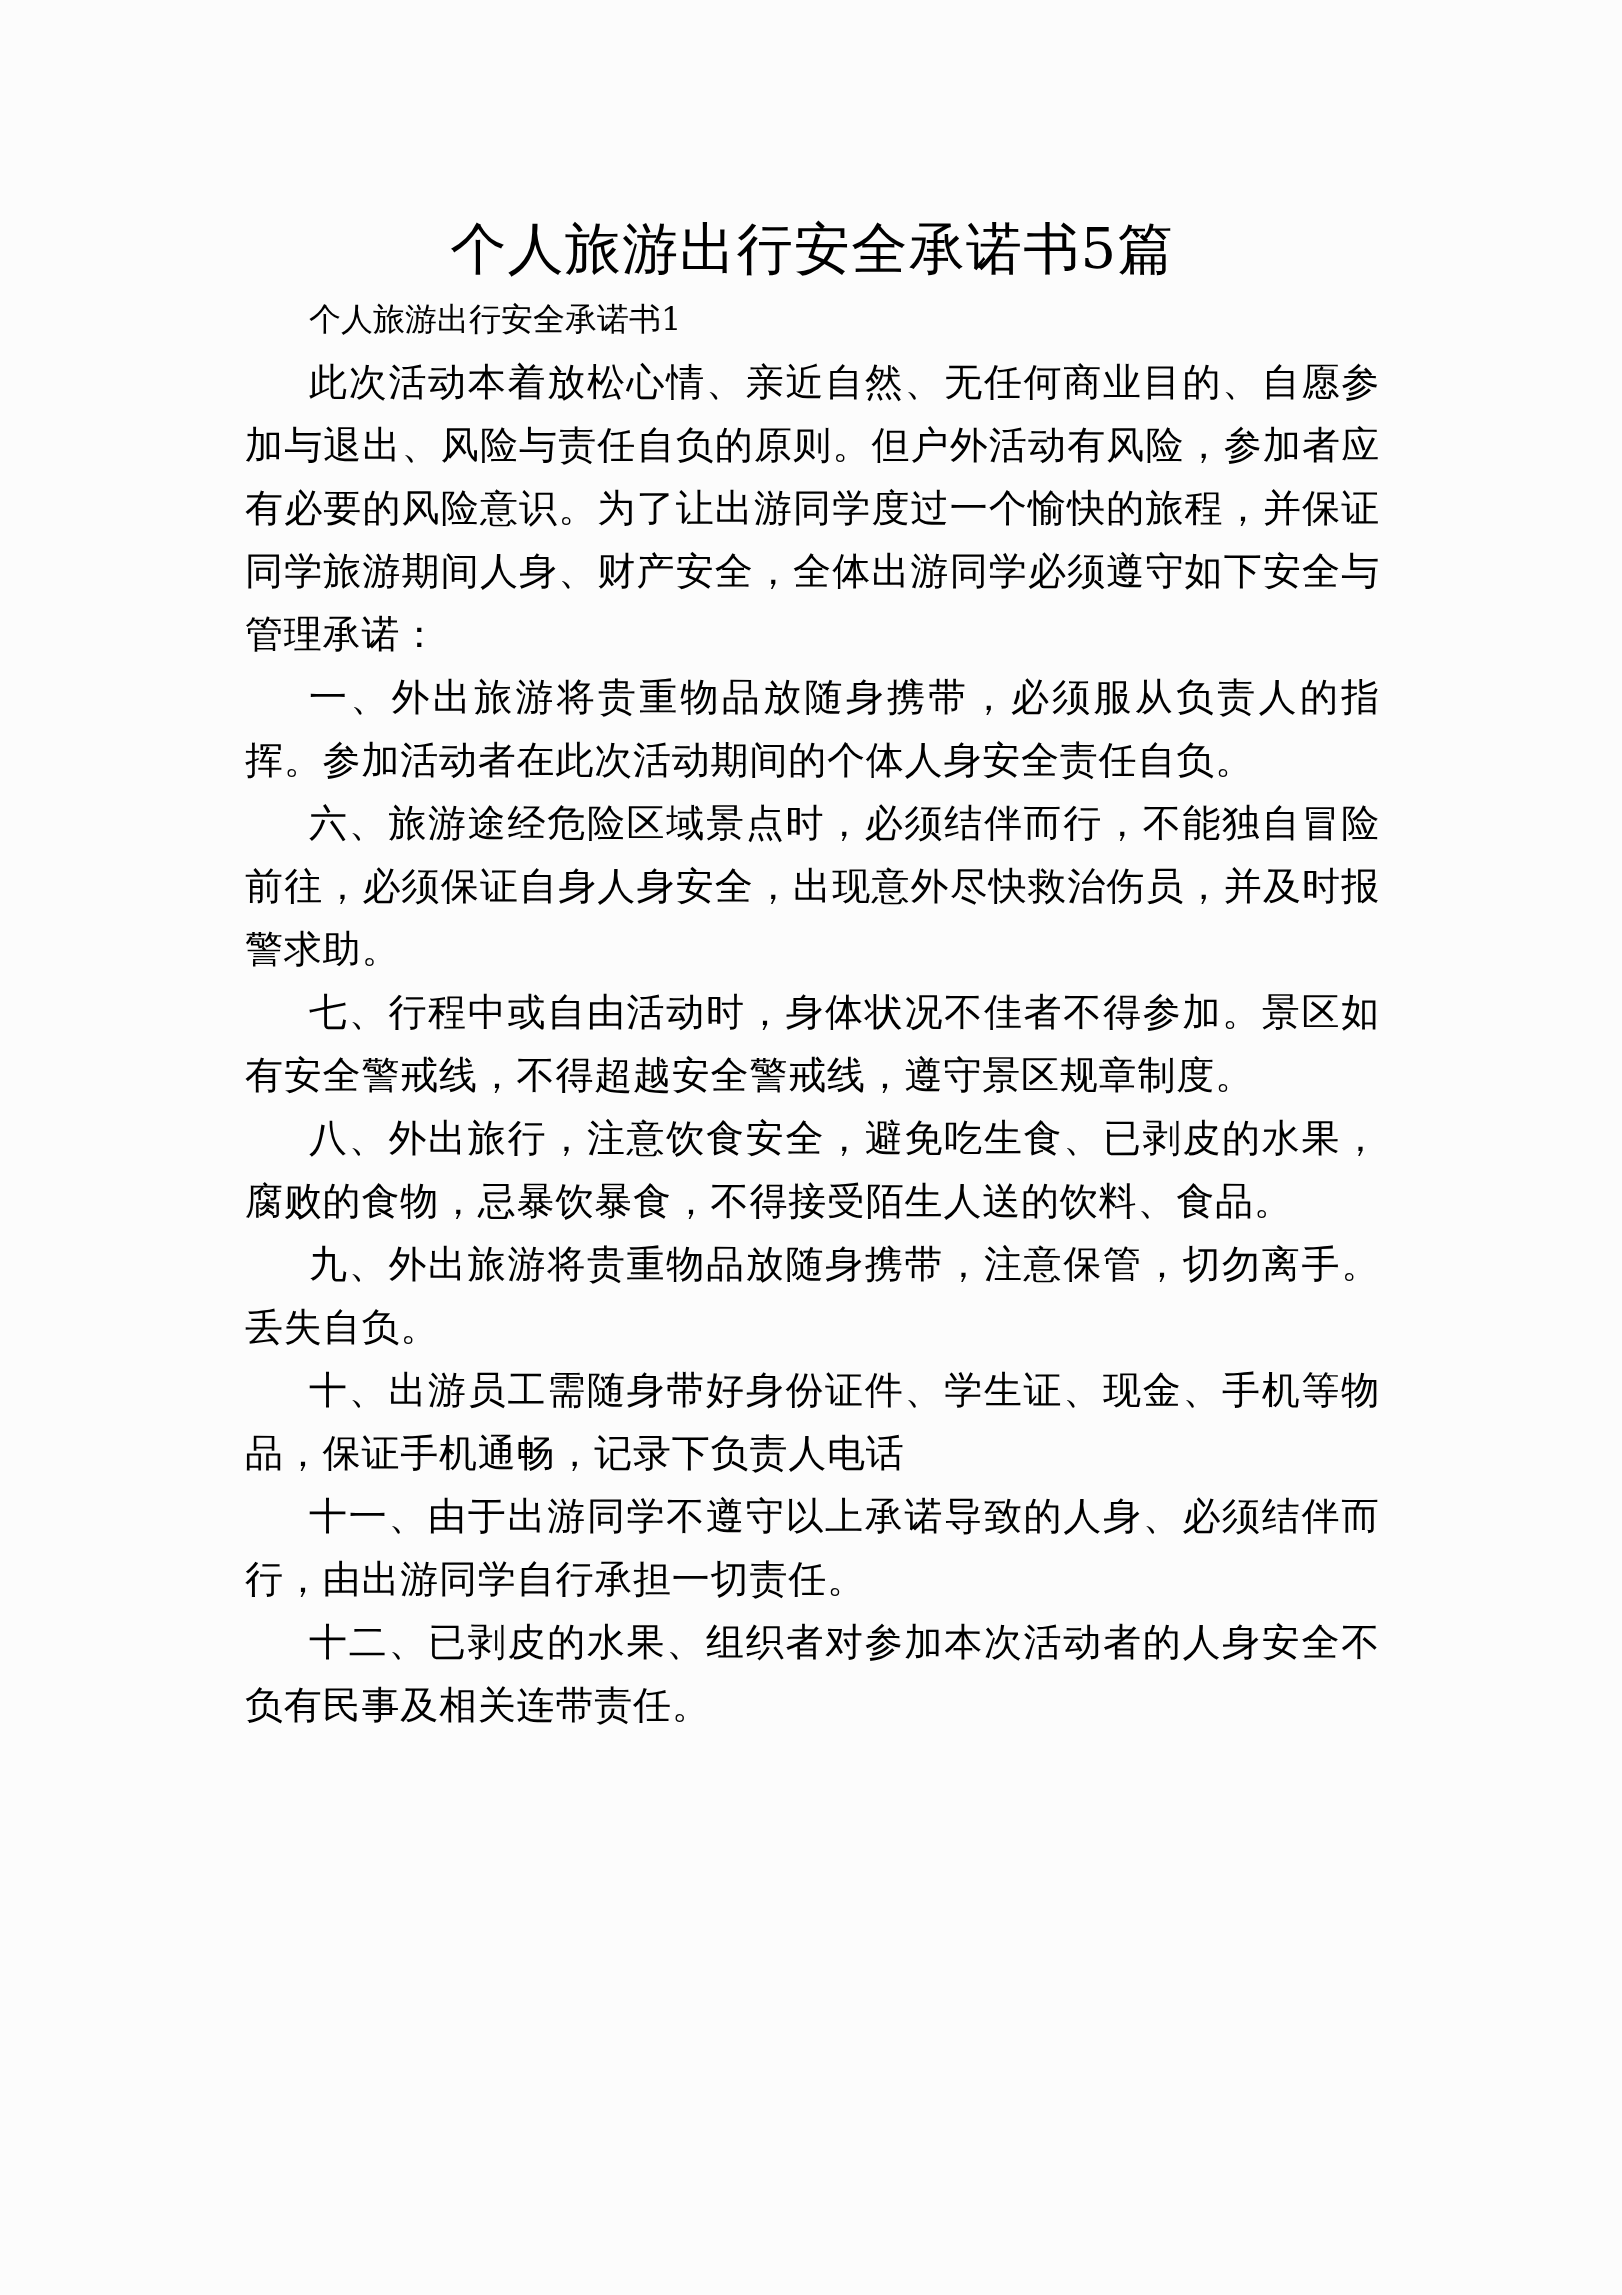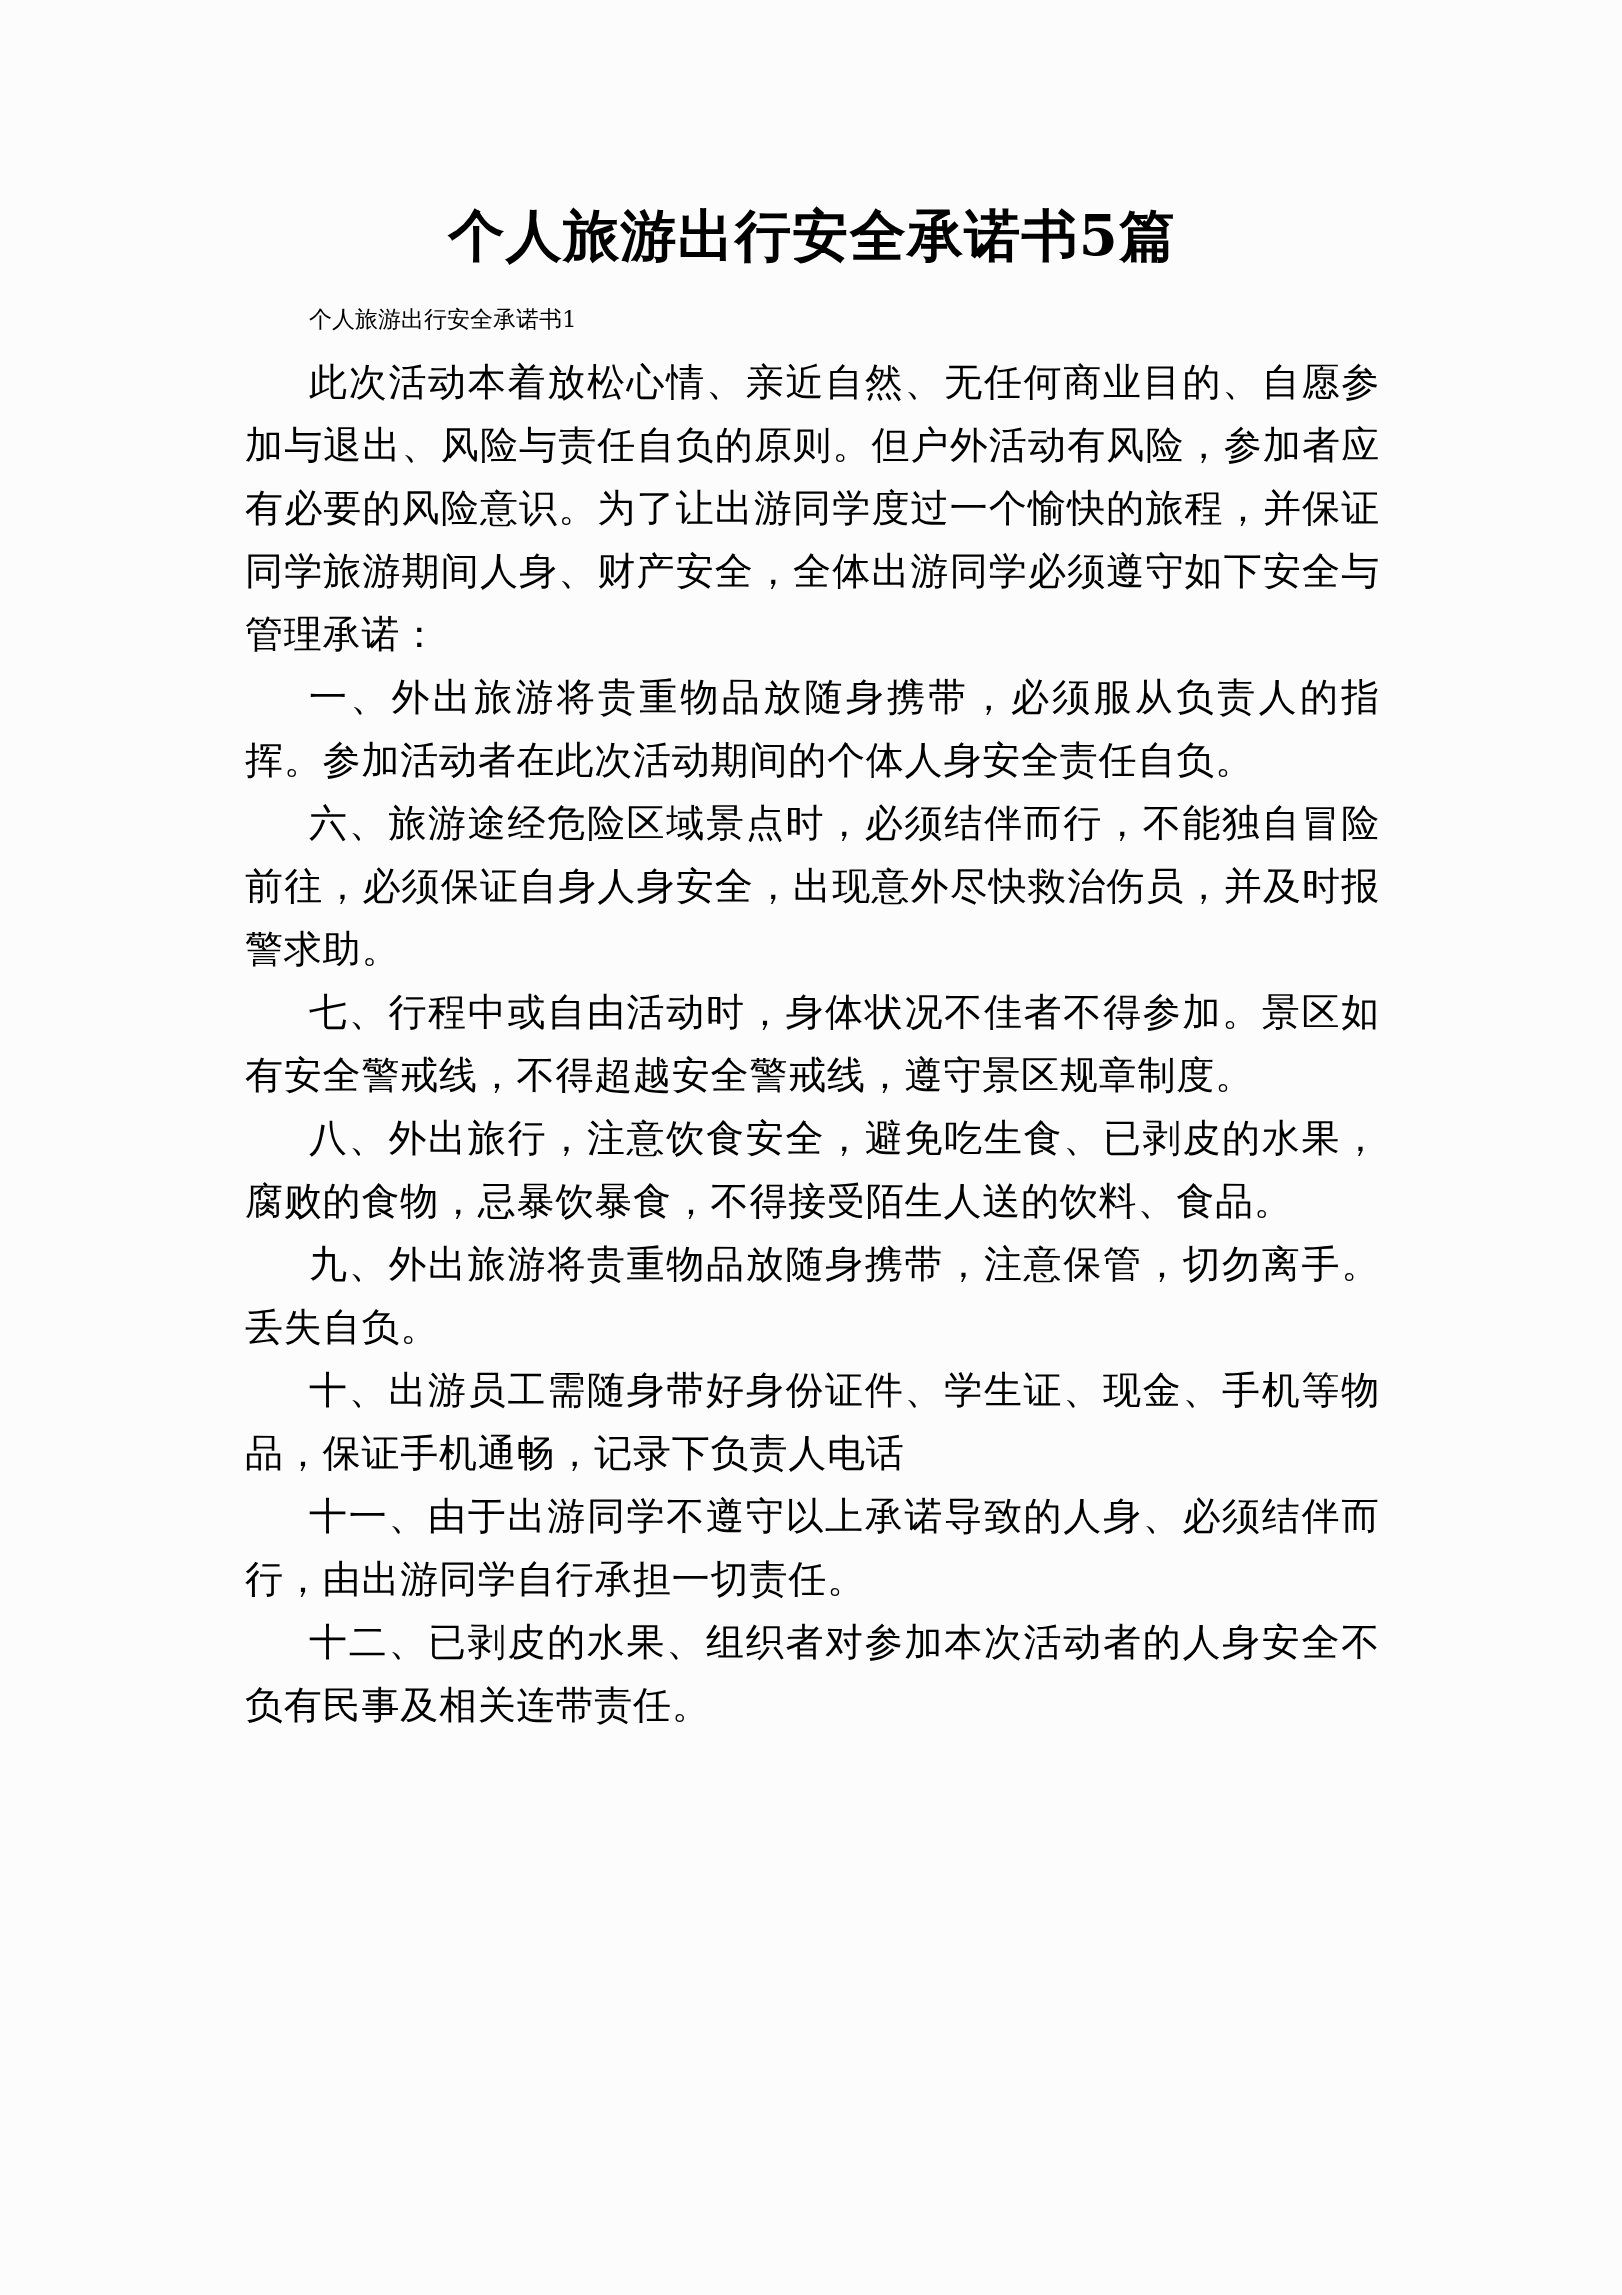--- a/index.html
+++ b/index.html
@@ -17,47 +17,47 @@
     }
     .page {
       position: absolute;
       left: 245px;
       top: 0;
       width: 1135px;
     }
     .doc-title {
       position: absolute;
       left: 0;
-      top: 196px;
+      top: 209px;
       width: 1135px;
       text-align: center;
       font-size: 56px;
       line-height: 79px;
       letter-spacing: 1.3px;
       margin: 0;
-      font-weight: bold;
+      font-weight: normal;
     }
     .body-text {
       position: absolute;
       left: 0;
       top: 288px;
       width: 1135px;
     }
     .para {
       margin: 0;
       font-size: 38px;
       line-height: 63px;
       text-indent: 64px;
       text-align: justify;
       text-align-last: left;
       letter-spacing: 0.8px;
     }
     .subtitle {
       margin: 0;
-      font-size: 23px;
+      font-size: 32px;
       line-height: 63px;
       text-indent: 64px;
     }
   </style>
 </head>
 <body>
 
 <div class="page">
   <h1 class="doc-title">个人旅游出行安全承诺书5篇</h1>
 

